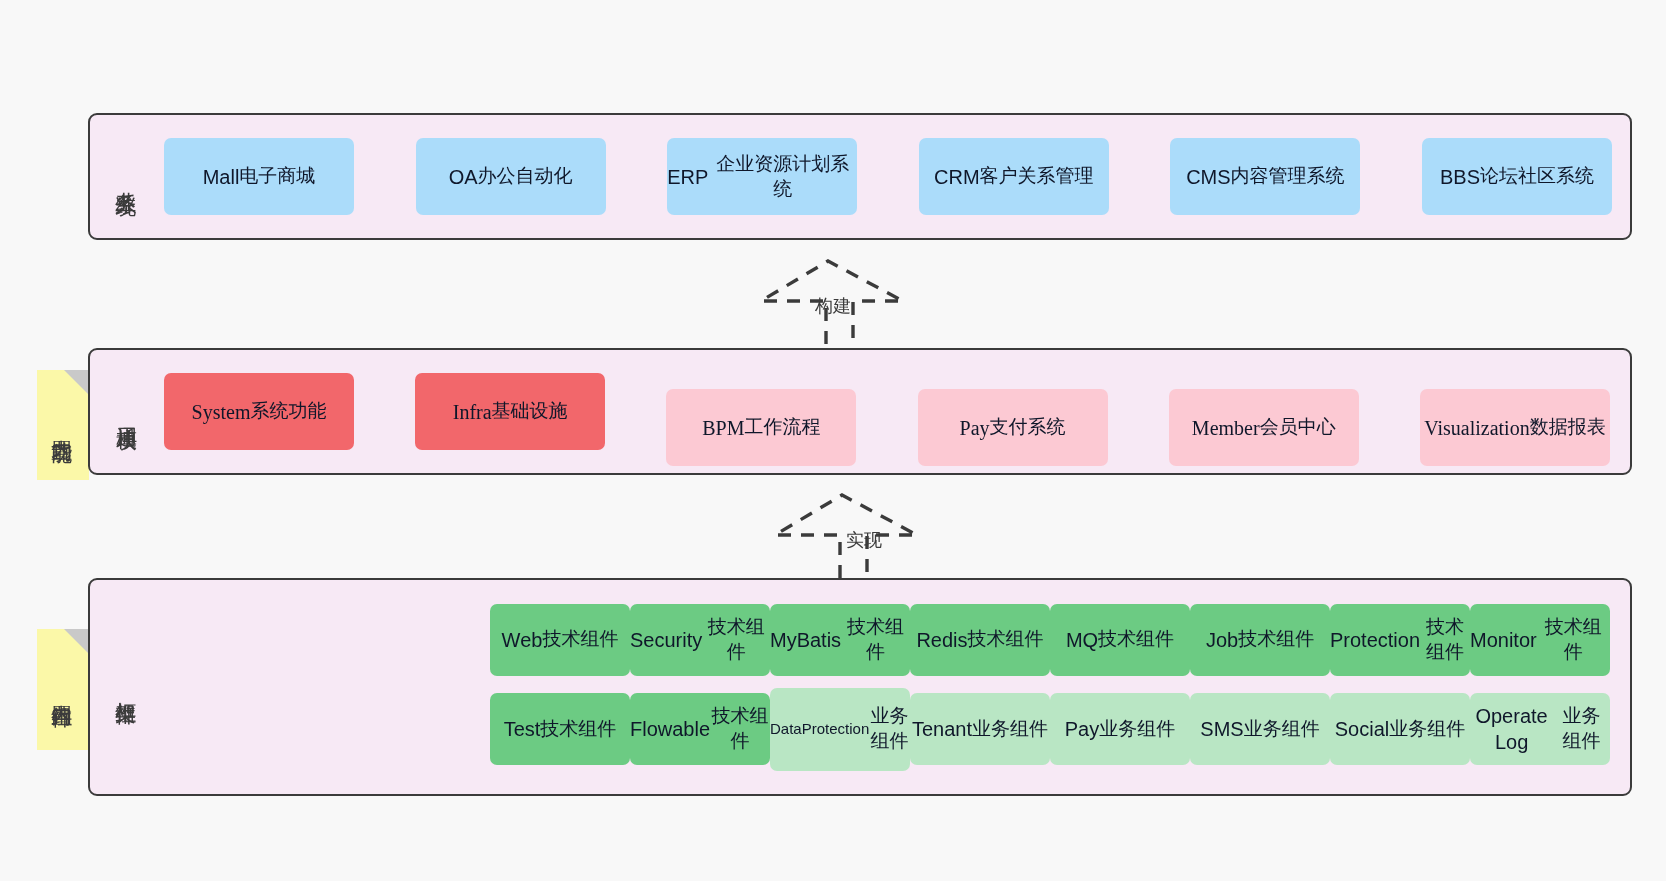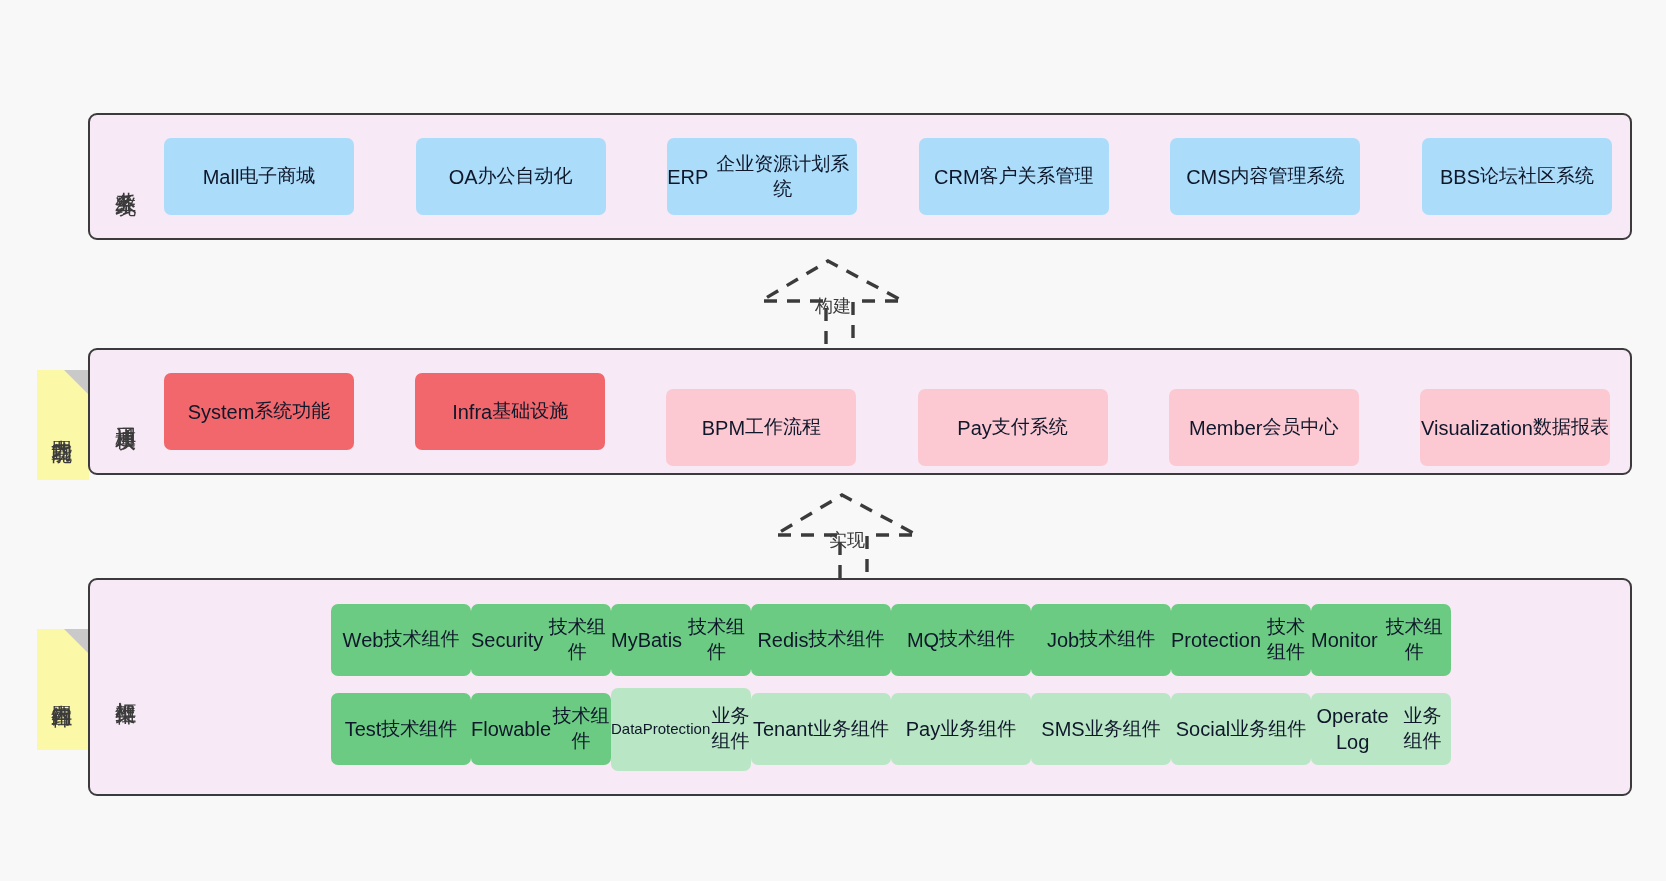--- a/index.html
+++ b/index.html
@@ -63,36 +63,36 @@
   .card .t1{font-size:20px;}
   .card .t2{font-size:19px;}
   .card.three .t1{font-size:15px;line-height:1.22;}
 
   
   #business{left:88px;top:113px;width:1544px;height:127px;}
   #business .layer-body{padding-right:18px;}
   .card-biz{width:190px;height:77px;background:#abdcfa;}
 
   
-  #common{left:88px;top:348px;width:1544px;height:127px;}
+  #common{left:88px;top:348px;width:1544px;height:127px;font-family:Liberation Serif, serif;}
   .card-mod{width:190px;height:77px;}
   .mod-strong{background:#f2676b;}
   .mod-light{background:#fcc9d3;margin-top:32px;}
 
   
   #framework{left:88px;top:578px;width:1544px;height:218px;align-items:stretch;}
   #framework .layer-label{margin-top:0;}
   #framework .layer-body{
     flex-direction:column;
     justify-content:center;
     align-items:stretch;
     padding:14px 20px 14px 14px;
     gap:12px;
   }
-  .fw-row{display:flex;align-items:center;justify-content:center;margin-left:8px;}
+  .fw-row{display:flex;align-items:center;justify-content:flex-end;margin-left:8px;}
   .card-fw{width:140px;height:72px;}
   .fw-tech{background:#6ccb83;}
   .fw-biz{background:#b9e6c4;}
   .card-fw.tall{height:83px;}
 
   
   .sticky{
     position:absolute;
     background:#fbf8a8;
     box-sizing:border-box;
@@ -203,21 +203,21 @@
         <span class="t1">Visualization</span>
         <span class="t2">数据报表</span>
       </div>
     </div>
   </div>
 
   <div class="arrow-wrap" style="left:772px;top:492px;width:150px;height:88px;">
     <svg width="150" height="88" viewBox="0 0 150 88">
       <path d="M 68 86 L 68 43 L 3 43 L 70 3 L 145 43 L 95 43 L 95 86" fill="none" stroke="#3b3b3b" stroke-width="3.4" stroke-dasharray="13 10" stroke-linecap="butt" stroke-linejoin="miter"></path>
     </svg>
-    <div class="arrow-label" style="left:57px;top:36px;font-family:Liberation Serif, serif;">实现</div>
+    <div class="arrow-label" style="left:74px;top:36px;font-family:Liberation Serif, serif;">实现</div>
   </div>
 
   <div class="sticky" id="sticky-framework">
     <span class="fold"></span>
     <span>内置组件</span>
   </div>
 
   <div class="layer" id="framework">
     <div class="layer-label">框架组件</div>
     <div class="layer-body">

